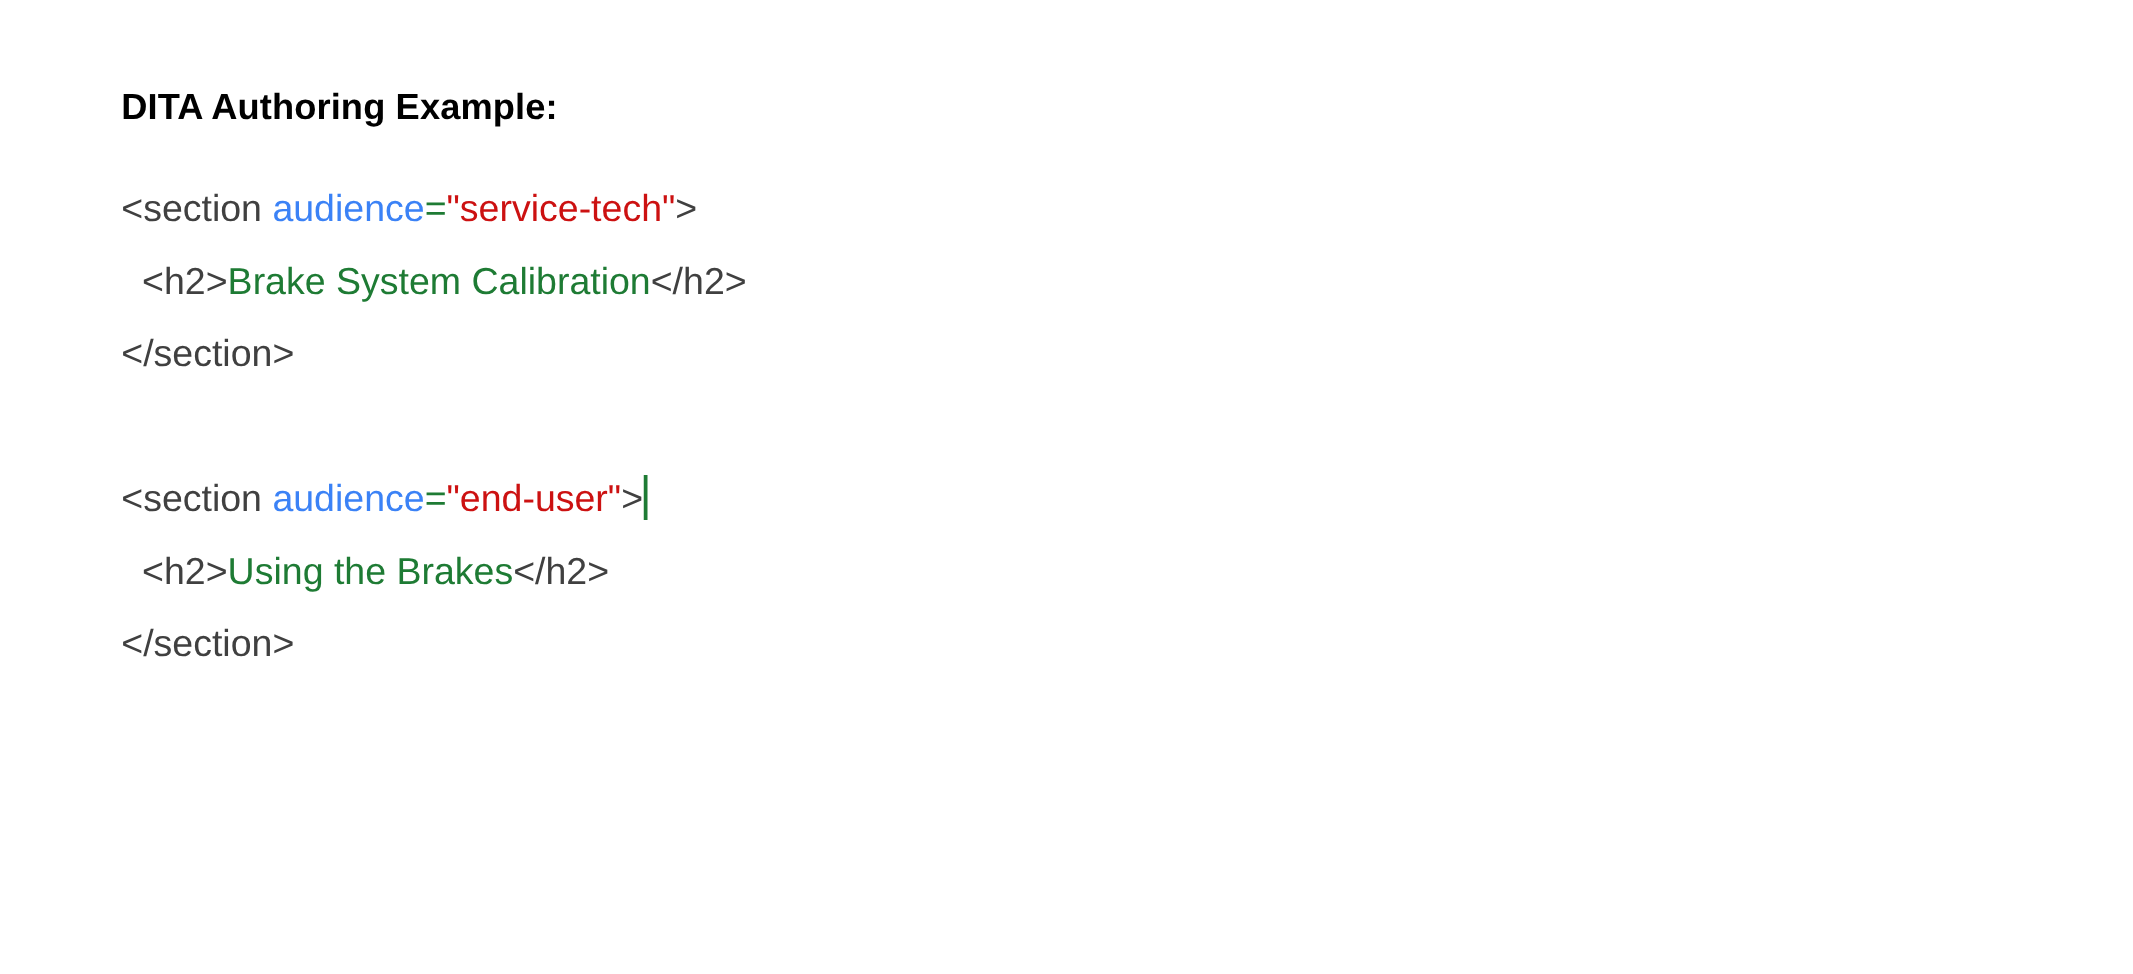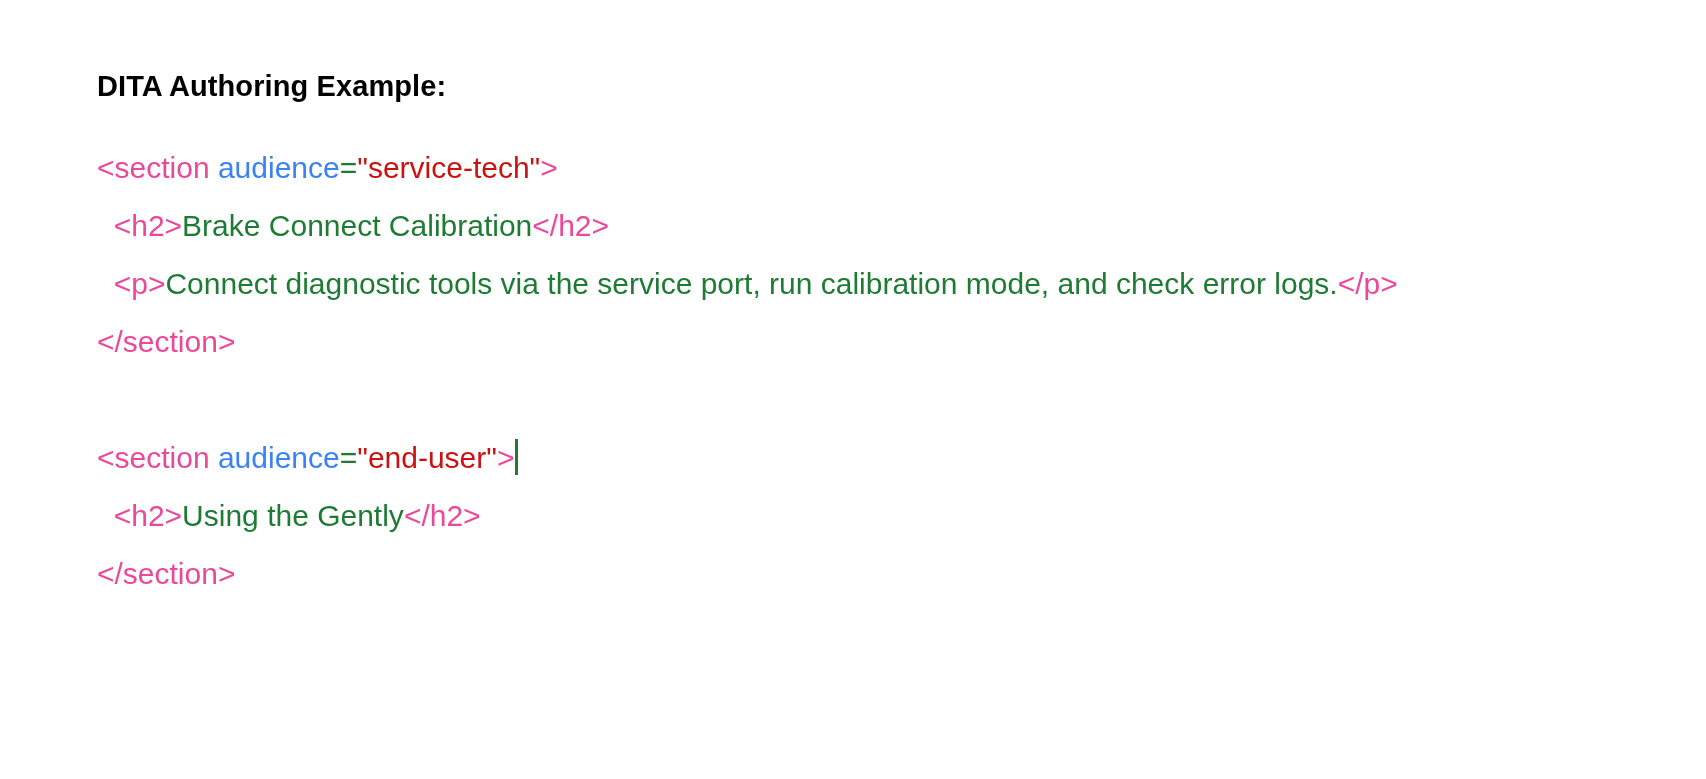--- a/index.html
+++ b/index.html
@@ -55,21 +55,21 @@
     height: 58px;
     min-height: 58px;
   }
 
   
   .indent {
     white-space: pre;
   }
 
   
-  .tok-tag   { color: #ec4899; }
+  .tok-tag   { color: #404040; }
   .tok-text  { color: #1e7b34; }
   .tok-attr  { color: #3b82f6; }
   .tok-eq    { color: #1e7b34; }
   .tok-val   { color: #cc1111; }
 
   
   .caret {
     display: inline-block;
     width: 3px;
     height: 36px;
@@ -80,22 +80,21 @@
 </style>
 </head>
 <body>
 
 <div id="page">
 
   <h1 class="doc-heading">DITA Authoring Example:</h1>
 
   <div class="code-block" id="code-block">
       <div class="code-line"><span class="tok-tag">&lt;section </span><span class="tok-attr">audience</span><span class="tok-eq">=</span><span class="tok-val">"service-tech"</span><span class="tok-tag">&gt;</span></div>
-      <div class="code-line"><span class="indent">  </span><span class="tok-tag">&lt;h2&gt;</span><span class="tok-text">Brake Connect Calibration</span><span class="tok-tag">&lt;/h2&gt;</span></div>
-      <div class="code-line"><span class="indent">  </span><span class="tok-tag">&lt;p&gt;</span><span class="tok-text">Connect diagnostic tools via the service port, run calibration mode, and check error logs.</span><span class="tok-tag">&lt;/p&gt;</span></div>
+      <div class="code-line"><span class="indent">  </span><span class="tok-tag">&lt;h2&gt;</span><span class="tok-text">Brake System Calibration</span><span class="tok-tag">&lt;/h2&gt;</span></div>
       <div class="code-line"><span class="tok-tag">&lt;/section&gt;</span></div>
       <div class="code-line blank">&nbsp;</div>
       <div class="code-line"><span class="tok-tag">&lt;section </span><span class="tok-attr">audience</span><span class="tok-eq">=</span><span class="tok-val">"end-user"</span><span class="tok-tag">&gt;</span><span class="caret"></span></div>
-      <div class="code-line"><span class="indent">  </span><span class="tok-tag">&lt;h2&gt;</span><span class="tok-text">Using the Gently</span><span class="tok-tag">&lt;/h2&gt;</span></div>
+      <div class="code-line"><span class="indent">  </span><span class="tok-tag">&lt;h2&gt;</span><span class="tok-text">Using the Brakes</span><span class="tok-tag">&lt;/h2&gt;</span></div>
       <div class="code-line"><span class="tok-tag">&lt;/section&gt;</span></div>
     </div>
 
 </div>
 
 </body></html>

